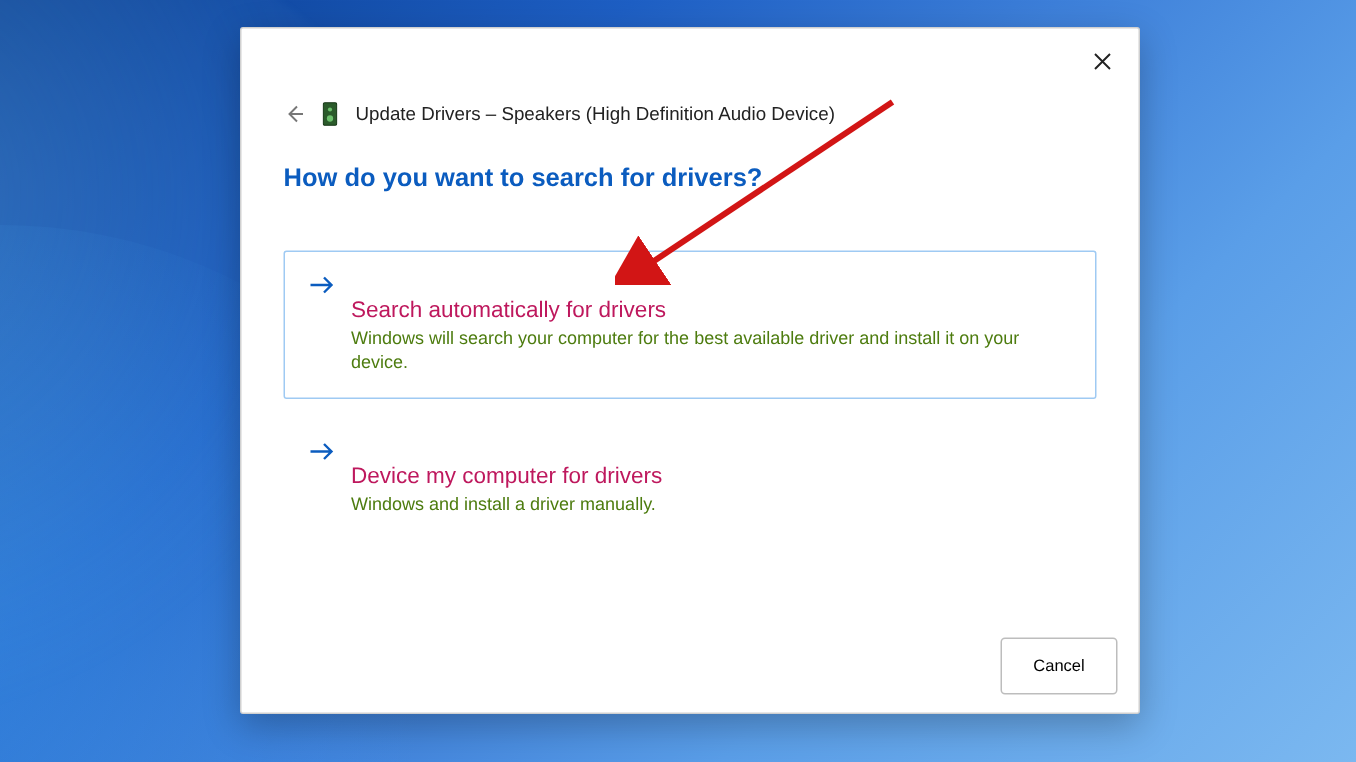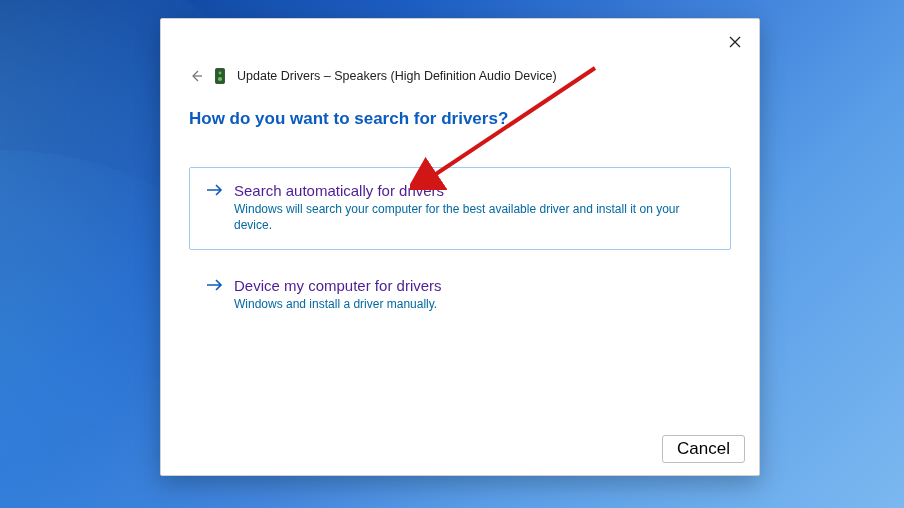--- a/index.html
+++ b/index.html
@@ -116,39 +116,40 @@
     }
     .option .arrow {
       flex: 0 0 auto;
       margin-top: 1px;
       color: #0b5cbf;
     }
     .option .arrow svg { width: 18px; height: 14px; }
     .opt-body { flex: 1; }
     .opt-title {
       font-size: 15px;
-      color: #4c1d95;
+      color: #be185d;
       font-weight: 400;
       margin-bottom: 2px;
+      margin-top: 16px;
     }
     .opt-desc {
       font-size: 12px;
-      color: #0369a1;
+      color: #4d7c0f;
       line-height: 1.35;
     }
     .footer {
       padding: 10px 14px 12px 0;
       display: flex;
       justify-content: flex-end;
       border-top: 0;
     }
     .cancel-btn {
       min-width: 78px;
-      height: 28px;
-      font-size: 17px;
+      height: 38px;
+      font-size: 11px;
       background: #ffffff;
       border: 1px solid #bdbdbd;
       border-radius: 3px;
       cursor: pointer;
       padding: 0 14px;
     }
     .annotation-arrow {
       position: absolute;
       pointer-events: none;
       z-index: 50;

